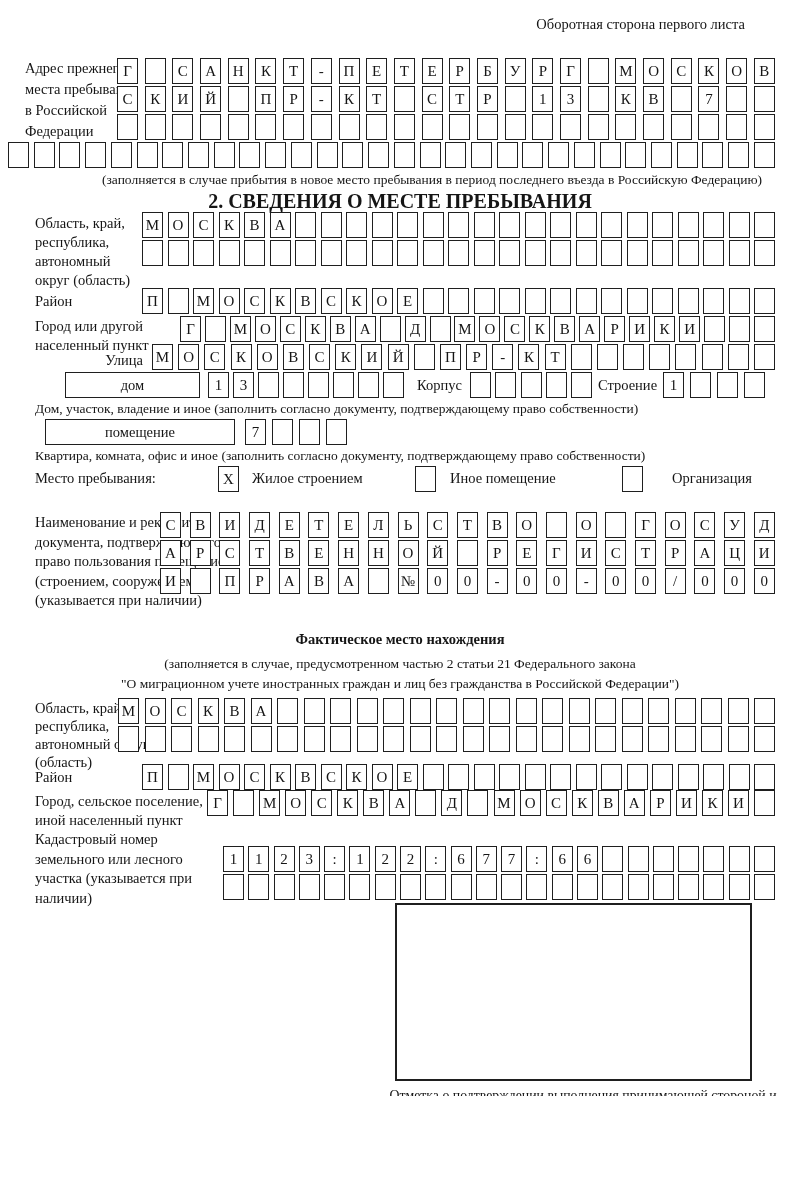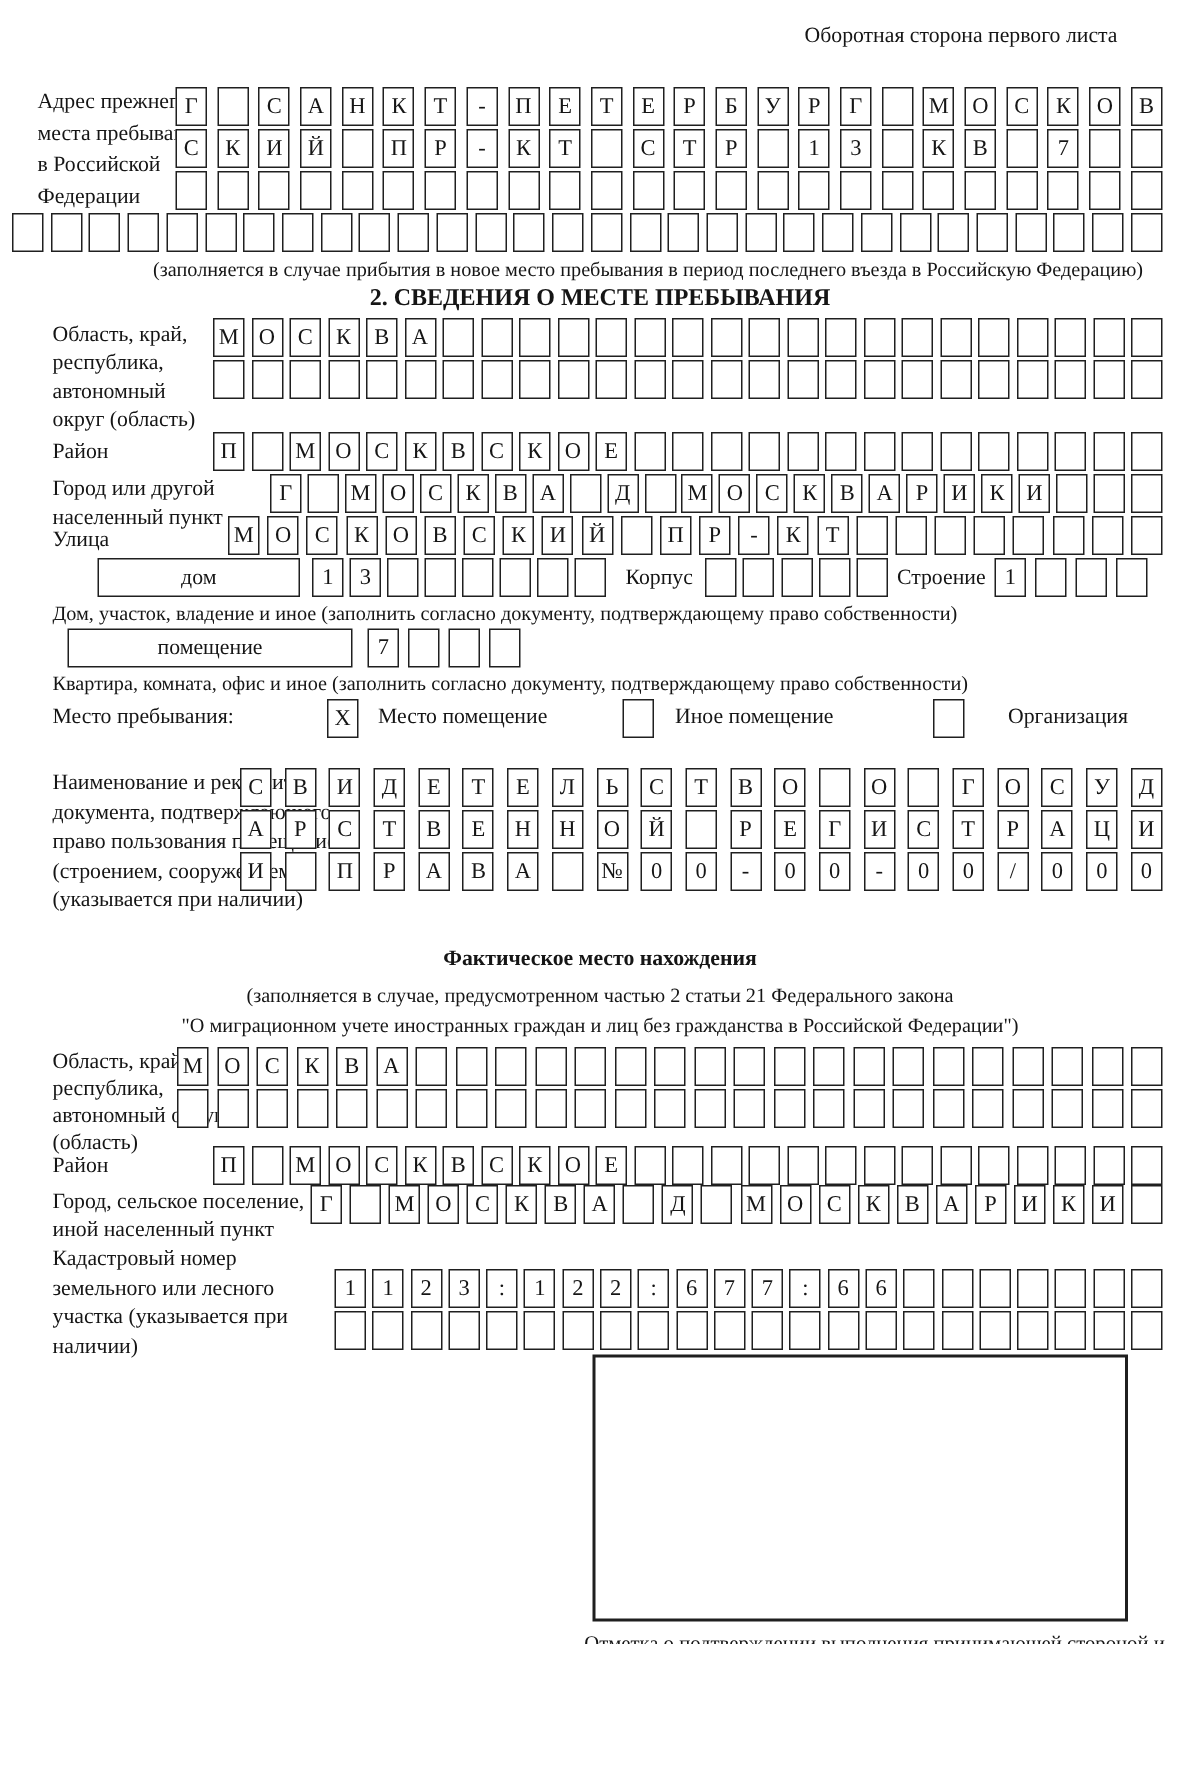--- a/index.html
+++ b/index.html
@@ -10,21 +10,21 @@
   .cell{flex:0 0 21px;height:26px;border:1.8px solid #1f1f1f;box-sizing:border-box;
         display:flex;align-items:center;justify-content:center;
         font-size:15px;line-height:1;background:#fff;}
   .flabel{font-size:14.5px;line-height:21px;}
   .lh19{line-height:19px;}
   .lh18{line-height:18px;}
   .lh195{line-height:19.5px;}
   .note{font-size:13.5px;line-height:17px;}
   .center{text-align:center;}
   .right{text-align:right;}
-  .title{font-weight:bold;font-size:16px;}
+  .title{font-weight:bold;font-size:20px;}
   .subtitle{font-weight:bold;font-size:14.5px;}
   .labelbox{border:1.8px solid #1f1f1f;height:26px;box-sizing:border-box;
         display:flex;align-items:center;justify-content:center;font-size:14.5px;background:#fff;}
   .checkbox{width:21px;height:26px;border:1.8px solid #1f1f1f;box-sizing:border-box;
         display:flex;align-items:center;justify-content:center;font-size:15px;background:#fff;}
   .inline-label{font-size:14.5px;}
   .markbox{border:2px solid #1f1f1f;box-sizing:border-box;background:#fff;}
 </style>
 </head>
 <body>
@@ -254,21 +254,21 @@
       <span class="cell">А</span>
       <span class="cell">Р</span>
       <span class="cell">И</span>
       <span class="cell">К</span>
       <span class="cell">И</span>
       <span class="cell"></span>
       <span class="cell"></span>
       <span class="cell"></span>
     </div>
 
-  <div class="abs flabel" style="left:35px;top:350px;width:108px;">Улица</div>
+  <div class="abs flabel" style="left:35px;top:350px;width:108px;text-align:right;">Улица</div>
   <div class="abs cellrow" style="left:152px;top:344px;width:623px;">
       <span class="cell">М</span>
       <span class="cell">О</span>
       <span class="cell">С</span>
       <span class="cell">К</span>
       <span class="cell">О</span>
       <span class="cell">В</span>
       <span class="cell">С</span>
       <span class="cell">К</span>
       <span class="cell">И</span>
@@ -321,21 +321,21 @@
   <div class="abs cellrow" style="left:245px;top:419px;width:102px;">
       <span class="cell">7</span>
       <span class="cell"></span>
       <span class="cell"></span>
       <span class="cell"></span>
     </div>
   <div class="abs note" style="left:35px;top:447px;width:740px;">Квартира, комната, офис и иное (заполнить согласно документу, подтверждающему право собственности)</div>
 
   <div class="abs inline-label" style="left:35px;top:470px;">Место пребывания:</div>
   <div class="abs checkbox" style="left:218px;top:466px;">X</div>
-  <div class="abs inline-label" style="left:252px;top:470px;">Место помещение</div>
+  <div class="abs inline-label" style="left:252px;top:470px;">Жилое строением</div>
   <div class="abs checkbox" style="left:415px;top:466px;"></div>
   <div class="abs inline-label" style="left:450px;top:470px;">Иное помещение</div>
   <div class="abs checkbox" style="left:622px;top:466px;"></div>
   <div class="abs inline-label" style="left:672px;top:470px;">Организация</div>
 
   <div class="abs flabel lh195" style="left:35px;top:513px;width:212px;">Наименование и реквизиты документа, подтверждающего право пользования помещением (строением, сооружением) (указывается при наличии)</div>
   <div class="abs cellrow" style="left:160px;top:512px;width:615px;">
       <span class="cell">С</span>
       <span class="cell">В</span>
       <span class="cell">И</span>

